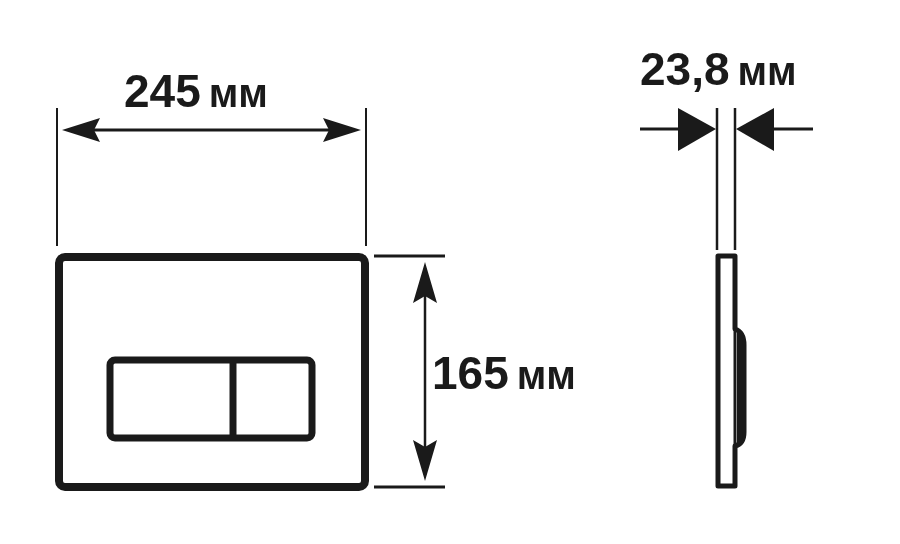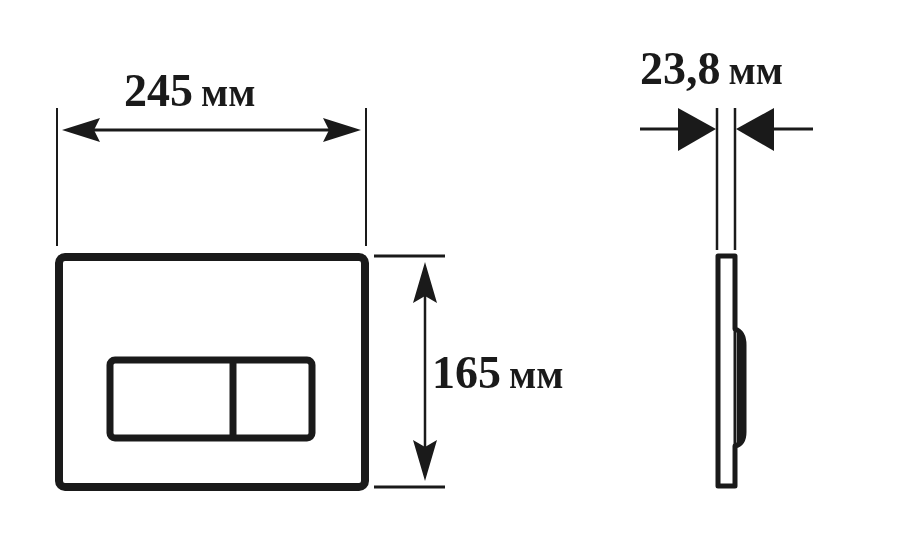--- a/index.html
+++ b/index.html
@@ -1,19 +1,19 @@
 <!DOCTYPE html>
 <html><head>
 <meta charset="utf-8">
 <style>
   html, body { margin:0; padding:0; background:#ffffff; }
   body { width:900px; height:544px; position:relative; overflow:hidden;
          font-family:"Liberation Sans", sans-serif; }
   svg { position:absolute; left:0; top:0; }
-  .lbl { position:absolute; font-family:Liberation Serif, serif;
+  .lbl { position:absolute; font-family:Liberation Sans, sans-serif;
          font-weight:bold; color:#1a1a1a; white-space:nowrap; line-height:1; }
   .lbl .num { font-size:46px; letter-spacing:0px; }
   .lbl .unit { font-size:40px; font-weight:bold; margin-left:8px; }
 </style>
 </head>
 <body>
 
 <svg width="900" height="544" viewBox="0 0 900 544">
 
   <g stroke="#1a1a1a" fill="none">

